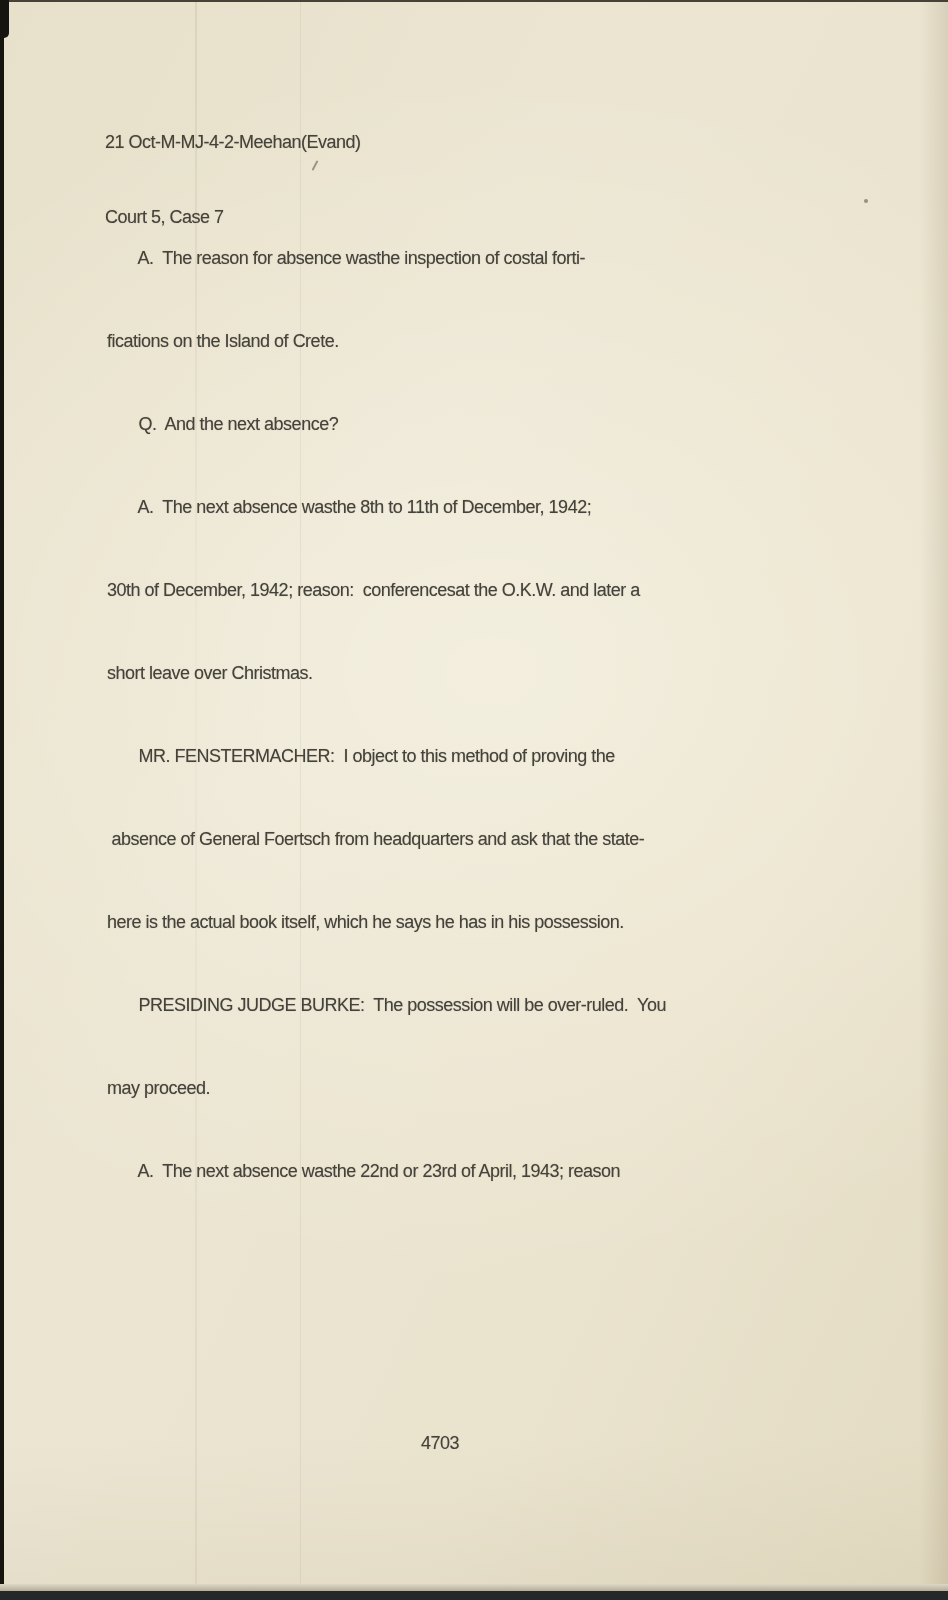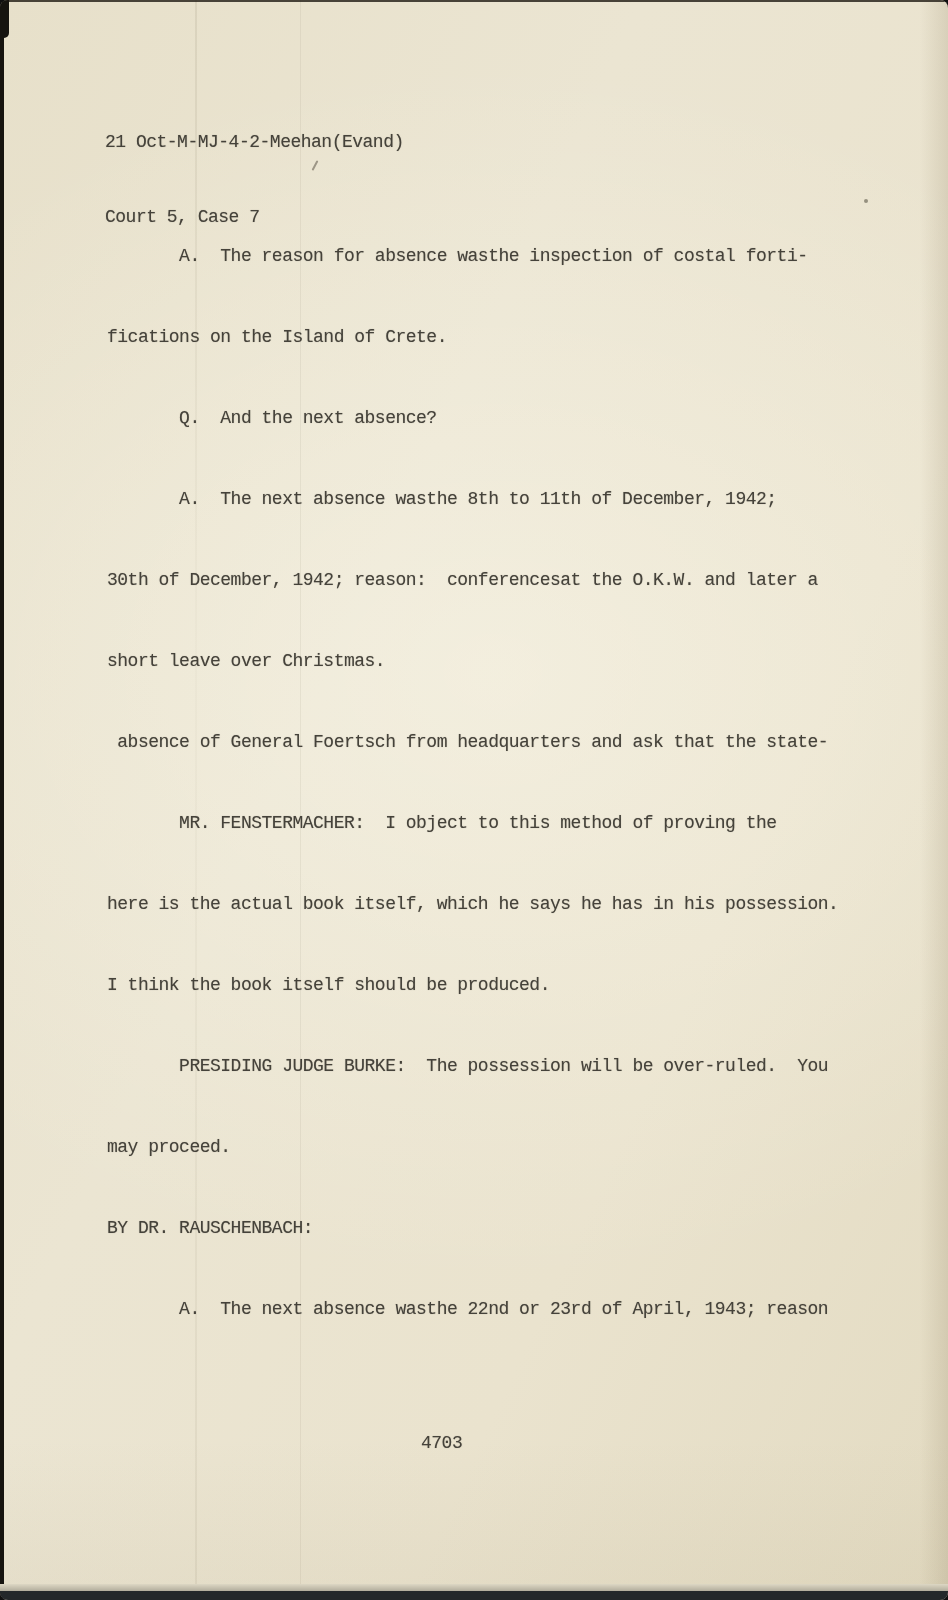--- a/index.html
+++ b/index.html
@@ -4,23 +4,22 @@
 <style>
   html, body { margin: 0; padding: 0; background: #101010; }
   .page {
     position: relative;
     width: 948px;
     height: 1600px;
     overflow: hidden;
     background:
       radial-gradient(ellipse 1100px 850px at 52% 42%, rgba(255,253,242,0.40), rgba(255,253,242,0) 72%),
       linear-gradient(115deg, #e7e0ca 0%, #ebe5d2 38%, #eae3ce 68%, #e3dbc2 100%);
-    font-family: Liberation Mono, monospace;
+    font-family: Liberation Sans, sans-serif;
     color: #45423a;
-    border-radius: 8px;
   }
   .typed {
     white-space: pre;
     font-size: 18px;
     letter-spacing: -0.5px;
     text-shadow: 0 0 1px rgba(69,66,58,0.38);
   }
   .header {
     position: absolute;
     left: 105px;
@@ -73,27 +72,25 @@
     <div>Court 5, Case 7</div>
   </div>
 
   <div class="transcript typed">
     <div class="tl">       A.  The reason for absence wasthe inspection of costal forti-</div>
     <div class="tl">fications on the Island of Crete.</div>
     <div class="tl">       Q.  And the next absence?</div>
     <div class="tl">       A.  The next absence wasthe 8th to 11th of December, 1942;</div>
     <div class="tl">30th of December, 1942; reason:  conferencesat the O.K.W. and later a</div>
     <div class="tl">short leave over Christmas.</div>
+    <div class="tl">       MR. FENSTERMACHER:  I object to this method of proving the</div>
     <div class="tl"> absence of General Foertsch from headquarters and ask that the state-</div>
-    <div class="tl">       MR. FENSTERMACHER:  I object to this method of proving the</div>
     <div class="tl">here is the actual book itself, which he says he has in his possession.</div>
-    <div class="tl">I think the book itself should be produced.</div>
     <div class="tl">       PRESIDING JUDGE BURKE:  The possession will be over-ruled.  You</div>
     <div class="tl">may proceed.</div>
-    <div class="tl">BY DR. RAUSCHENBACH:</div>
     <div class="tl">       A.  The next absence wasthe 22nd or 23rd of April, 1943; reason</div>
     
     
     
     
     
     
     
     
     

